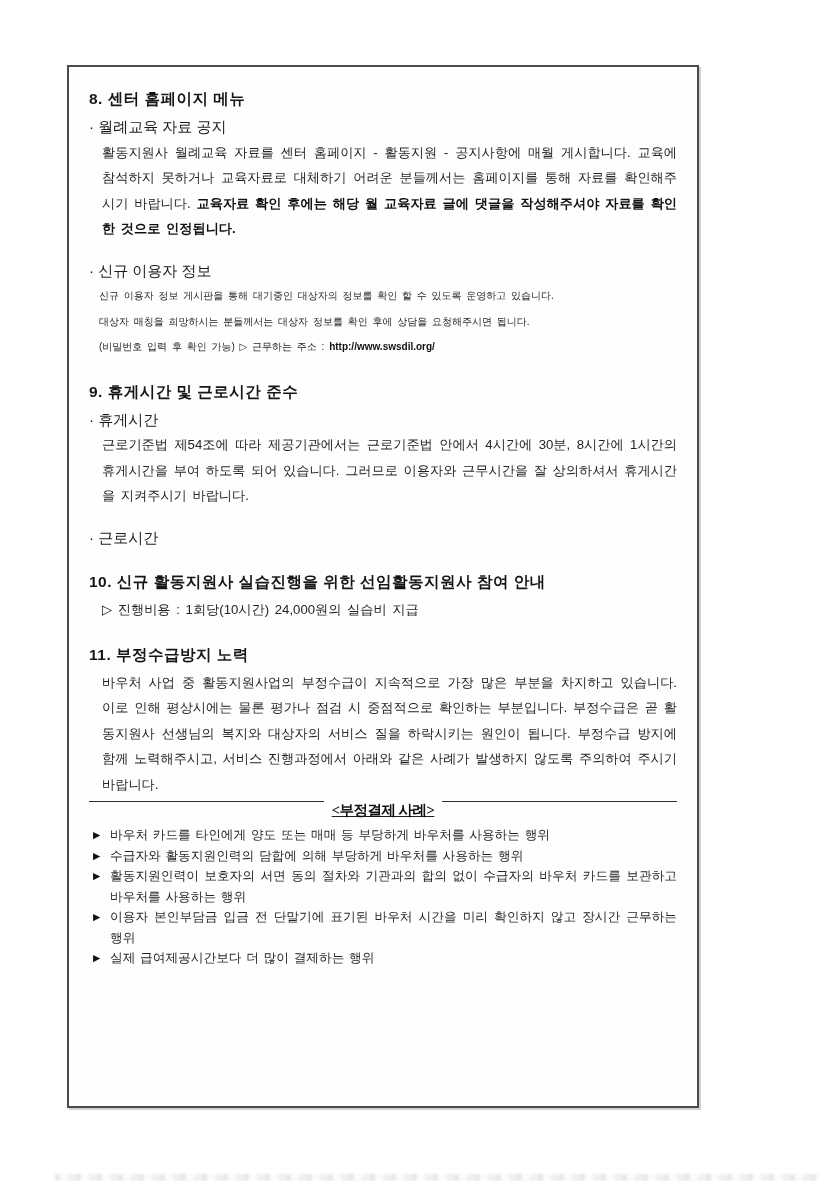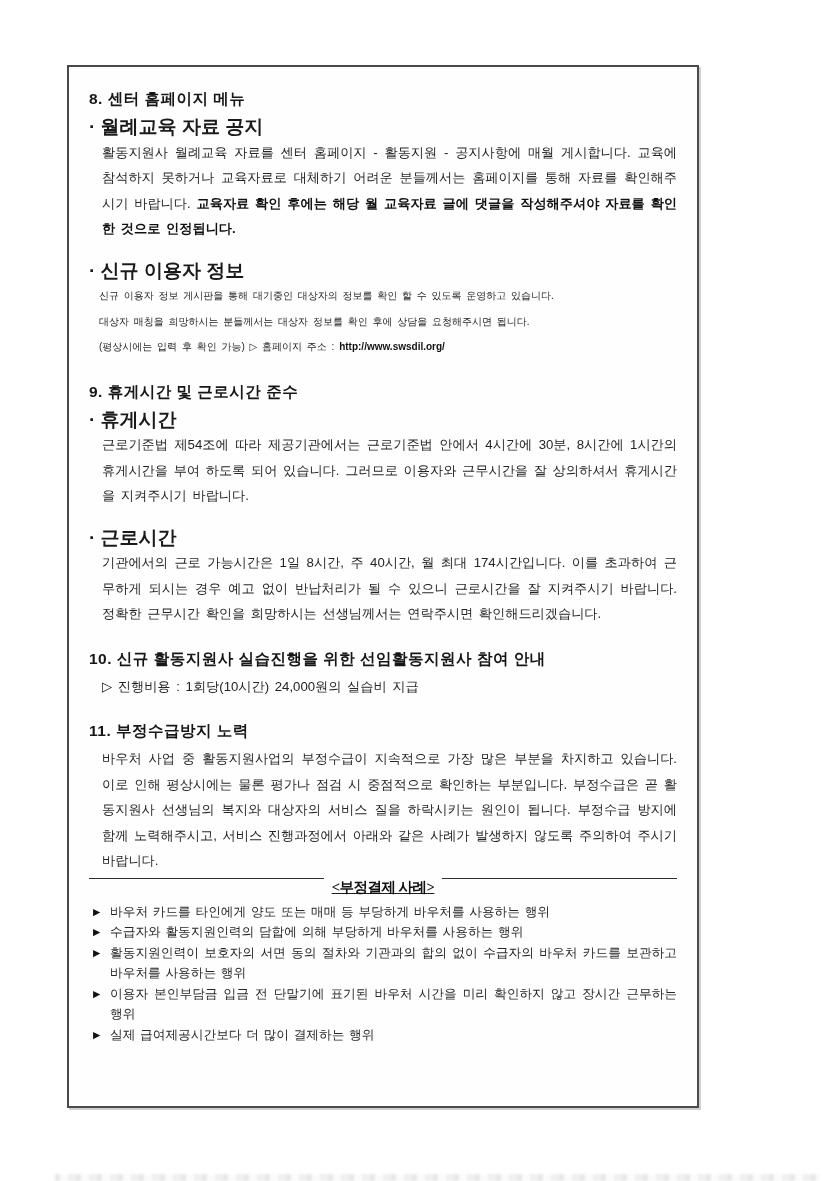--- a/index.html
+++ b/index.html
@@ -25,22 +25,22 @@
   .section:first-child { margin-top: 2px; }
   h2.sec-heading {
     font-size: 15.5px;
     font-weight: bold;
     letter-spacing: 0.5px;
     color: #161616;
     line-height: 24px;
     margin-bottom: 3px;
   }
   .sub-label {
-    font-size: 19px;
-    font-weight: bold;
+    font-size: 15px;
+    font-weight: normal;
     color: #1a1a1a;
     line-height: 25.5px;
   }
   .sub-gap { margin-top: 16px; }
   p.body-text {
     font-size: 13.2px;
     line-height: 25.5px;
     margin-left: 13px;
     text-align: justify;
     word-spacing: 2px;
@@ -120,29 +120,28 @@
 
 <div class="doc-border">
 
   <div class="section">
     <h2 class="sec-heading">8. 센터 홈페이지 메뉴</h2>
     <div class="sub-label">· 월례교육 자료 공지</div>
     <p class="body-text"><span>활동지원사 월례교육 자료를 센터 홈페이지 - 활동지원 - 공지사항에 매월 게시합니다. 교육에 참석하지 못하거나 교육자료로 대체하기 어려운 분들께서는 홈페이지를 통해 자료를 확인해주시기 바랍니다. </span><span class="bold-inline">교육자료 확인 후에는 해당 월 교육자료 글에 댓글을 작성해주셔야 자료를 확인한 것으로 인정됩니다.</span></p>
     <div class="sub-label sub-gap">· 신규 이용자 정보</div>
     <p class="body-line">신규 이용자 정보 게시판을 통해 대기중인 대상자의 정보를 확인 할 수 있도록 운영하고 있습니다.</p>
     <p class="body-line">대상자 매칭을 희망하시는 분들께서는 대상자 정보를 확인 후에 상담을 요청해주시면 됩니다.</p>
-    <p class="body-line"><span>(평상시에는 입력 후 확인 가능) ▷ 홈페이지 주소 : </span><span class="bold-inline">http://www.swsdil.org/</span></p>
+    <p class="body-line"><span>(비밀번호 입력 후 확인 가능) ▷ 근무하는 주소 : </span><span class="bold-inline">http://www.swsdil.org/</span></p>
   </div>
 
   <div class="section">
     <h2 class="sec-heading">9. 휴게시간 및 근로시간 준수</h2>
     <div class="sub-label">· 휴게시간</div>
     <p class="body-text">근로기준법 제54조에 따라 제공기관에서는 근로기준법 안에서 4시간에 30분, 8시간에 1시간의 휴게시간을 부여 하도록 되어 있습니다. 그러므로 이용자와 근무시간을 잘 상의하셔서 휴게시간을 지켜주시기 바랍니다.</p>
     <div class="sub-label sub-gap">· 근로시간</div>
-    <p class="body-text">기관에서의 근로 가능시간은 1일 8시간, 주 40시간, 월 최대 174시간입니다. 이를 초과하여 근무하게 되시는 경우 예고 없이 반납처리가 될 수 있으니 근로시간을 잘 지켜주시기 바랍니다. 정확한 근무시간 확인을 희망하시는 선생님께서는 연락주시면 확인해드리겠습니다.</p>
   </div>
 
   <div class="section">
     <h2 class="sec-heading">10. 신규 활동지원사 실습진행을 위한 선임활동지원사 참여 안내</h2>
     <div class="arrow-item">▷ 진행비용 : 1회당(10시간) 24,000원의 실습비 지급</div>
   </div>
 
   <div class="section">
     <h2 class="sec-heading">11. 부정수급방지 노력</h2>
     <p class="body-text">바우처 사업 중 활동지원사업의 부정수급이 지속적으로 가장 많은 부분을 차지하고 있습니다. 이로 인해 평상시에는 물론 평가나 점검 시 중점적으로 확인하는 부분입니다. 부정수급은 곧 활동지원사 선생님의 복지와 대상자의 서비스 질을 하락시키는 원인이 됩니다. 부정수급 방지에 함께 노력해주시고, 서비스 진행과정에서 아래와 같은 사례가 발생하지 않도록 주의하여 주시기 바랍니다.</p>

